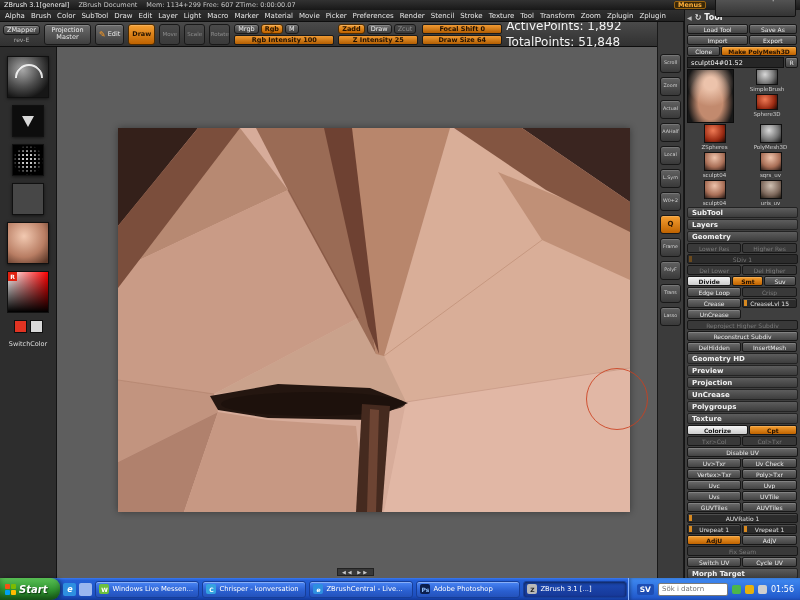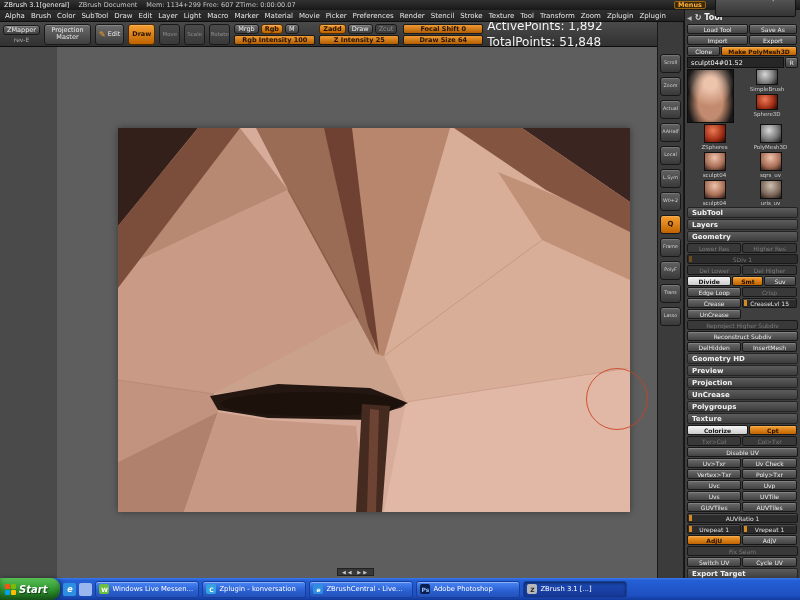--- a/index.html
+++ b/index.html
@@ -236,21 +236,21 @@
     <div class="zbtn tall orange">Draw</div>
     <div class="zbtn tall dim" style="width:21px;font-size:5.5px">Move</div>
     <div class="zbtn tall dim" style="width:21px;font-size:5.5px">Scale</div>
     <div class="zbtn tall dim" style="width:21px;font-size:5.5px">Rotate</div>
     <div class="sgroup">
       <div class="srow">
         <div class="zbtn">Mrgb</div>
         <div class="zbtn orange">Rgb</div>
         <div class="zbtn">M</div>
       </div>
-      <div class="zslider" style="width:81px">
+      <div class="zslider" style="width:100px">
         <span>Rgb Intensity 100</span>
       </div>
     </div>
     <div class="sgroup">
       <div class="srow">
         <div class="zbtn orange">Zadd</div>
         <div class="zbtn">Draw</div>
         <div class="zbtn dim">Zcut</div>
       </div>
       <div class="zslider" style="width:80px">
@@ -264,20 +264,37 @@
       <div class="zslider" style="width:80px">
         <span>Draw Size 64</span>
       </div>
     </div>
     <div class="pinfo">
       <div>ActivePoints: 1,892</div>
       <div>TotalPoints: 51,848</div>
     </div>
   </div>
 
+  <div class="leftshelf">
+    <div class="thumb brush-thumb"></div>
+    <div class="thumb stroke-thumb">
+      <i class="arrow"></i>
+    </div>
+    <div class="thumb alpha-thumb"></div>
+    <div class="thumb texture-thumb"></div>
+    <div class="thumb material-thumb"></div>
+    <div class="colorpicker">
+      <span class="rmark"></span>
+    </div>
+    <div class="swatches">
+      <span class="swatch main"></span>
+      <span class="swatch alt"></span>
+    </div>
+    <div class="switchcolor">SwitchColor</div>
+  </div>
 
   <div class="canvas">
     <div class="render">
       <svg viewBox="0 0 512 384" preserveAspectRatio="none">
         <rect width="512" height="384" fill="#d7ac9a"></rect>
         <polygon points="0,62 122,0 170,62 0,142" fill="#b78972"></polygon>
         <polygon points="0,142 170,62 240,190 96,266 0,252" fill="#c99b86"></polygon>
         <polygon points="332,0 512,98 512,240 288,274 266,228" fill="#d9ae98"></polygon>
         <polygon points="380,44 512,98 512,152 424,112" fill="#c09077"></polygon>
         <polygon points="96,266 240,190 266,228 288,274 250,262 160,258" fill="#caa28c"></polygon>
@@ -488,21 +505,21 @@
         <div class="pbtn orange" style="width: 49%;">AdjU</div>
 
         <div class="pbtn" style="width: 49%;">AdjV</div>
 
         <div class="pbtn dim" style="width: 100%;">Fix Seam</div>
 
         <div class="pbtn" style="width: 49%;">Switch UV</div>
 
         <div class="pbtn" style="width: 49%;">Cycle UV</div>
       </div>
-    <div class="sect">Export Target</div>
+    <div class="sect">Morph Target</div>
   </div>
 
   <div class="taskbar">
     <div class="start">
       <span class="winflag">
           <i></i>
           <i></i>
           <i></i>
           <i></i>
         </span>
@@ -512,33 +529,41 @@
     <span class="ql desk"></span>
     <div class="taskbuttons">
 
         <div class="task task-msn">
           <span class="ticon">W</span>
           <span class="tlabel">Windows Live Messen...</span>
         </div>
 
         <div class="task task-chat">
           <span class="ticon">C</span>
-          <span class="tlabel">Zplugin - konversation</span>
+          <span class="tlabel">Chrisper - konversation</span>
         </div>
 
         <div class="task task-ie">
           <span class="ticon">e</span>
           <span class="tlabel">ZBrushCentral - Live...</span>
         </div>
 
         <div class="task task-ps">
           <span class="ticon">Ps</span>
           <span class="tlabel">Adobe Photoshop</span>
         </div>
 
         <div class="task task-zb active">
           <span class="ticon">Z</span>
           <span class="tlabel">ZBrush 3.1 [...]</span>
         </div>
       </div>
+    <div class="tray">
+      <span class="lang">SV</span>
+      <input class="search" type="text" placeholder="Sök i datorn" style="">
+      <span class="trayicon green"></span>
+      <span class="trayicon yellow"></span>
+      <span class="trayicon grey"></span>
+      <span class="clock">01:56</span>
+    </div>
   </div>
 
 </div>
 
 </body></html>

